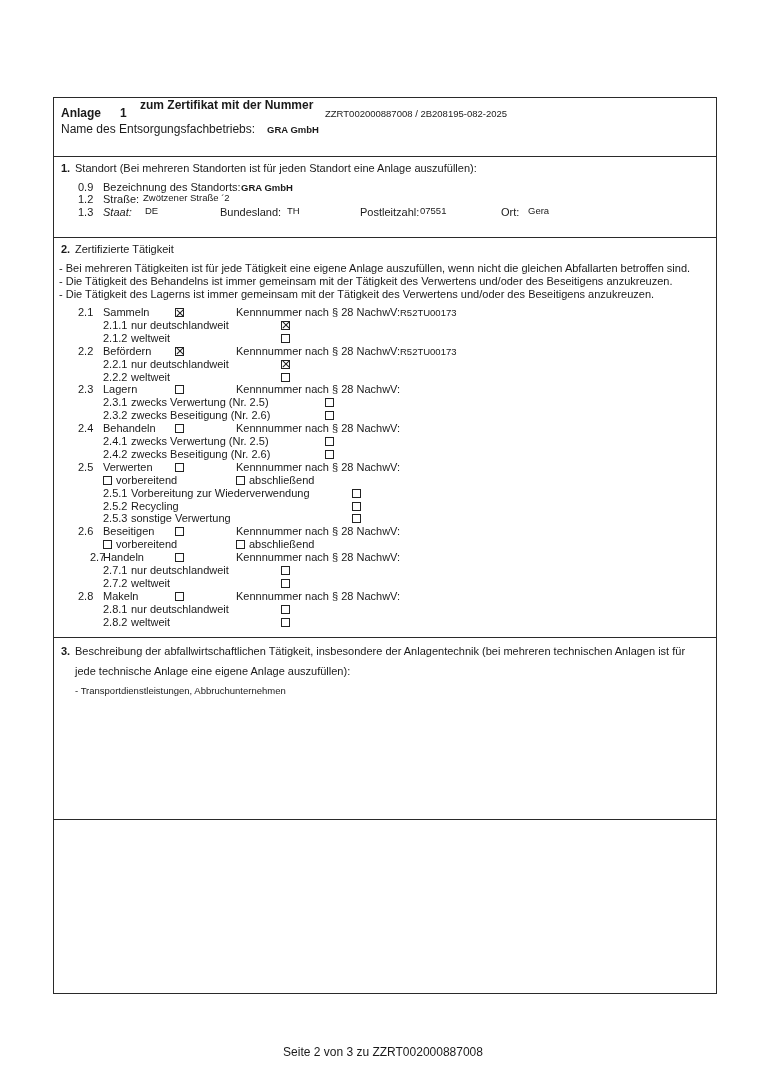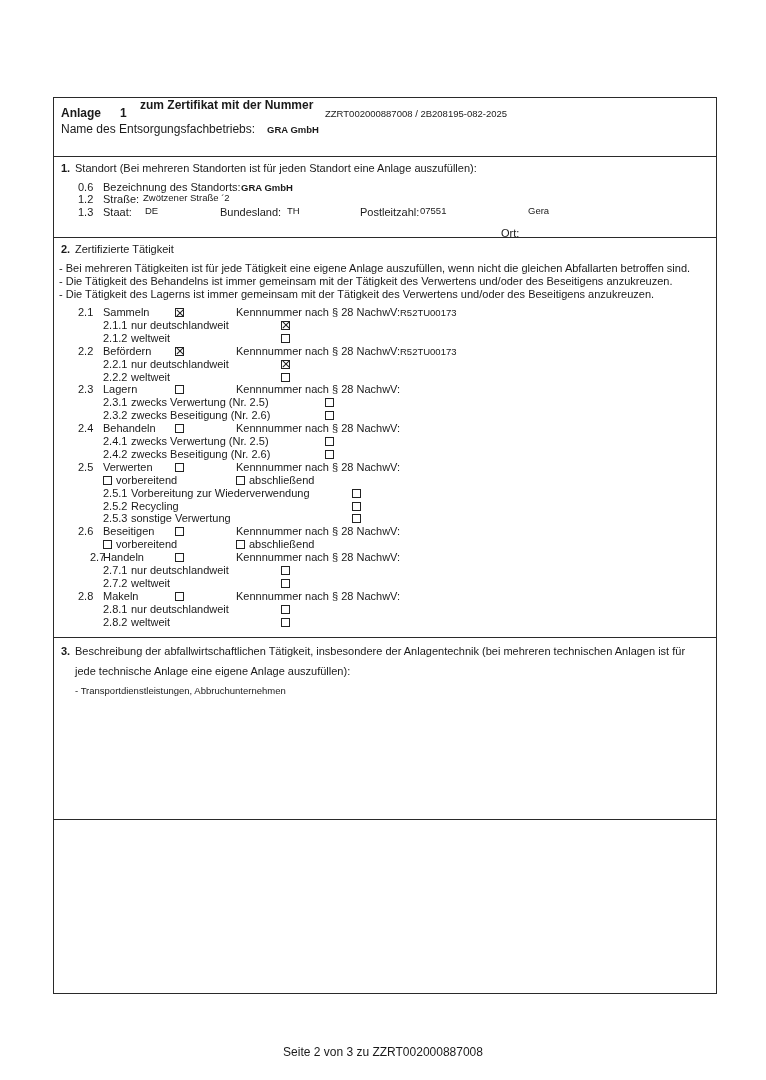--- a/index.html
+++ b/index.html
@@ -52,36 +52,36 @@
     <span class="abs t12 bold" style="left:86px; top:0;">zum Zertifikat mit der Nummer</span>
     <span class="abs t9" style="left:271px; top:10px;">ZZRT002000887008 / 2B208195-082-2025</span>
     <span class="abs t12" style="left:7px; top:24px;">Name des Entsorgungsfachbetriebs:</span>
     <span class="abs t9 bold" style="left:213px; top:26px;">GRA GmbH</span>
   </div>
 
   <div class="sec s1">
     <span class="abs t11 bold" style="left:7px; top:5px;">1.</span>
     <span class="abs t11" style="left:21px; top:5px;">Standort (Bei mehreren Standorten ist für jeden Standort eine Anlage auszufüllen):</span>
 
-    <span class="abs t11" style="left:24px; top:24px;">0.6</span>
+    <span class="abs t11" style="left:24px; top:24px;">0.9</span>
     <span class="abs t11" style="left:49px; top:24px;">Bezeichnung des Standorts:</span>
     <span class="abs t9 bold" style="left:187px; top:25px;">GRA GmbH</span>
 
     <span class="abs t11" style="left:24px; top:36px;">1.2</span>
     <span class="abs t11" style="left:49px; top:36px;">Straße:</span>
     <span class="abs t9" style="left:89px; top:35px;">Zwötzener Straße ´2</span>
 
     <span class="abs t11" style="left:24px; top:49px;">1.3</span>
-    <span class="abs t11" style="left:49px; top:49px;">Staat:</span>
+    <span class="abs t11" style="left:49px; top:49px;font-style:italic;">Staat:</span>
     <span class="abs t9" style="left:91px; top:48px;">DE</span>
     <span class="abs t11" style="left:166px; top:49px;">Bundesland:</span>
     <span class="abs t9" style="left:233px; top:48px;">TH</span>
     <span class="abs t11" style="left:306px; top:49px;">Postleitzahl:</span>
     <span class="abs t9" style="left:366px; top:48px;">07551</span>
-    <span class="abs t11" style="left:447px; top:49px;margin-top:21px;">Ort:</span>
+    <span class="abs t11" style="left:447px; top:49px;">Ort:</span>
     <span class="abs t9" style="left:474px; top:48px;">Gera</span>
   </div>
 
   <div class="sec s2">
     <span class="abs t11 bold" style="left:7px; top:5px;">2.</span>
     <span class="abs t11" style="left:21px; top:5px;">Zertifizierte Tätigkeit</span>
     <span class="abs t11" style="left:5px; top:24px;">- Bei mehreren Tätigkeiten ist für jede Tätigkeit eine eigene Anlage auszufüllen, wenn nicht die gleichen Abfallarten betroffen sind.</span>
     <span class="abs t11" style="left:5px; top:37px;">- Die Tätigkeit des Behandelns ist immer gemeinsam mit der Tätigkeit des Verwertens und/oder des Beseitigens anzukreuzen.</span>
     <span class="abs t11" style="left:5px; top:50px;">- Die Tätigkeit des Lagerns ist immer gemeinsam mit der Tätigkeit des Verwertens und/oder des Beseitigens anzukreuzen.</span>
 

